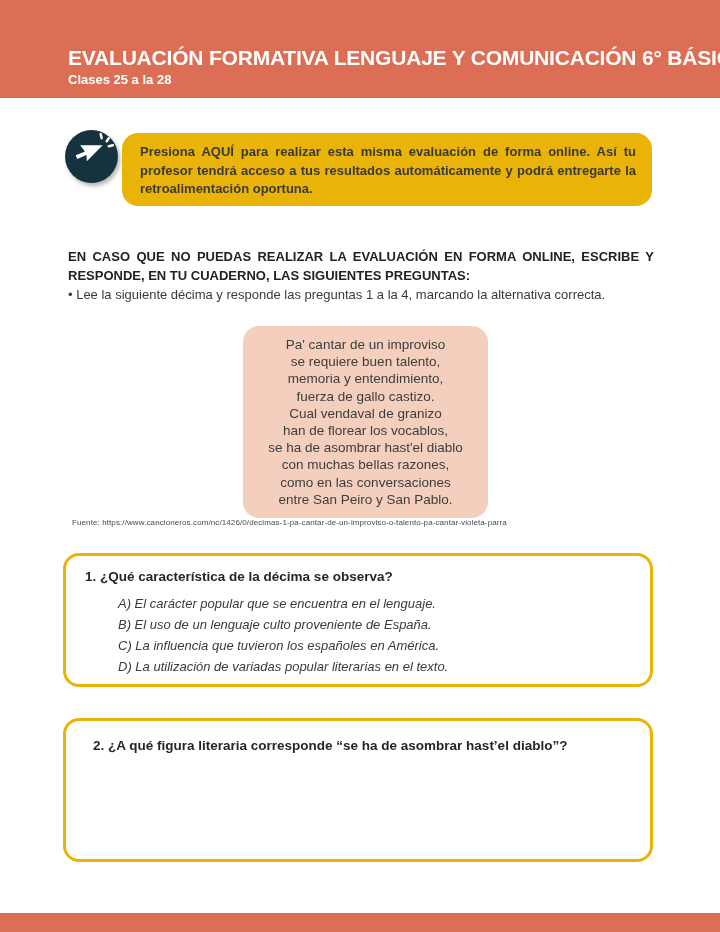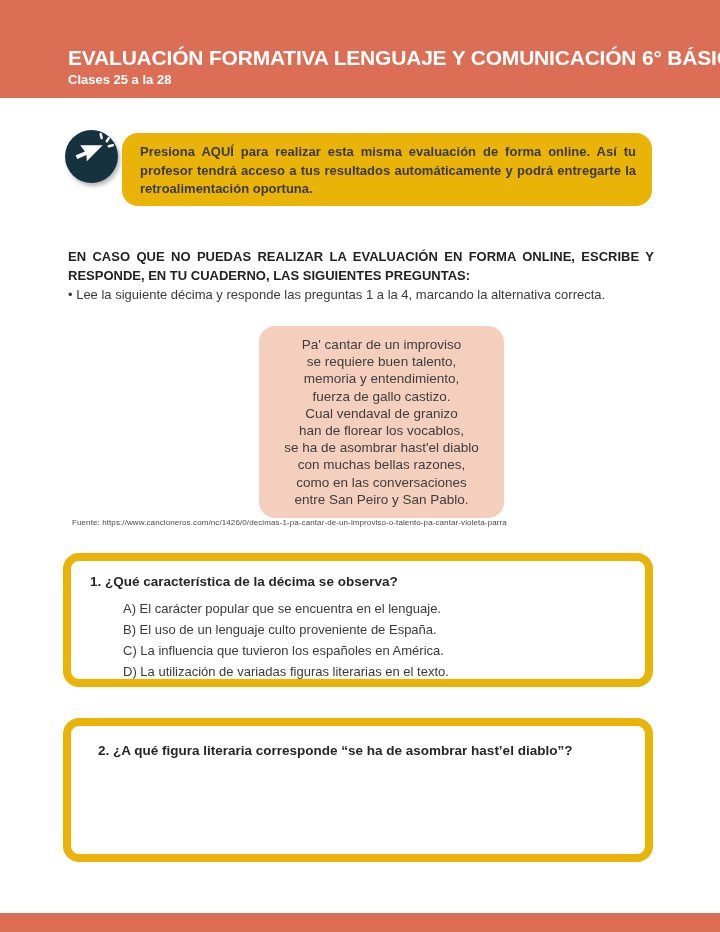--- a/index.html
+++ b/index.html
@@ -39,35 +39,35 @@
   }
   .bullet {
     position:absolute; left:68px; top:287px; width:586px;
     font-size:13px; color:#3A3A3A;
   }
 
   
   .poem-box {
     position:absolute; left:243px; top:326px; width:245px; height:192px;
     background:#F4CFBE; border-radius:16px;
-    display:flex; flex-direction:column; justify-content:center; align-items:center;margin-left:16px;
+    display:flex; flex-direction:column; justify-content:center; align-items:center;
   }
   .poem-line { font-size:13.5px; color:#3D3D3D; line-height:17.2px; text-align:center; white-space:nowrap; }
 
   .source { position:absolute; left:72px; top:518px; font-size:8px; color:#4A4A4A; letter-spacing:0.1px; }
 
   
   .qbox {
     position:absolute; left:63px; width:590px; background:#ffffff;
-    border:8px solid #eab308; border-radius:16px; box-sizing:border-box;
+    border:3px solid #eab308; border-radius:16px; box-sizing:border-box;
   }
   .qbox-1 { top:553px; height:134px; }
   .qbox-2 { top:718px; height:144px;padding-left:8px; }
   .q-title { margin:13px 20px 0 19px; font-size:13.5px; font-weight:bold; color:#262626; }
-  .q-options { margin:9px 20px 0 52px; font-size:13px; color:#3A3A3A; line-height:21px; }
+  .q-options { margin:9px 20px 0 52px; font-size:13px; color:#3A3A3A; line-height:21px;font-style:italic; }
 
   
   .footer { position:absolute; left:0; top:913px; width:720px; height:19px; background:#DC6E55; }
 </style>
 </head>
 <body>
 
 <div class="page">
 
   <div class="header">
@@ -105,21 +105,21 @@
   </div>
 
   <div class="source">Fuente: https://www.cancioneros.com/nc/1426/0/decimas-1-pa-cantar-de-un-improviso-o-talento-pa-cantar-violeta-parra</div>
 
   <div class="qbox qbox-1">
     <div class="q-title">1. ¿Qué característica de la décima se observa?</div>
     <div class="q-options">
       <div>A) El carácter popular que se encuentra en el lenguaje.</div>
       <div>B) El uso de un lenguaje culto proveniente de España.</div>
       <div>C) La influencia que tuvieron los españoles en América.</div>
-      <div>D) La utilización de variadas figuras literarias en el texto.</div>
+      <div>D) La utilización de variadas popular literarias en el texto.</div>
     </div>
   </div>
 
   <div class="qbox qbox-2">
     <div class="q-title" style="margin-top:17px;">2. ¿A qué figura literaria corresponde “se ha de asombrar hast’el diablo”?</div>
   </div>
 
   <div class="footer"></div>
 
 </div>

